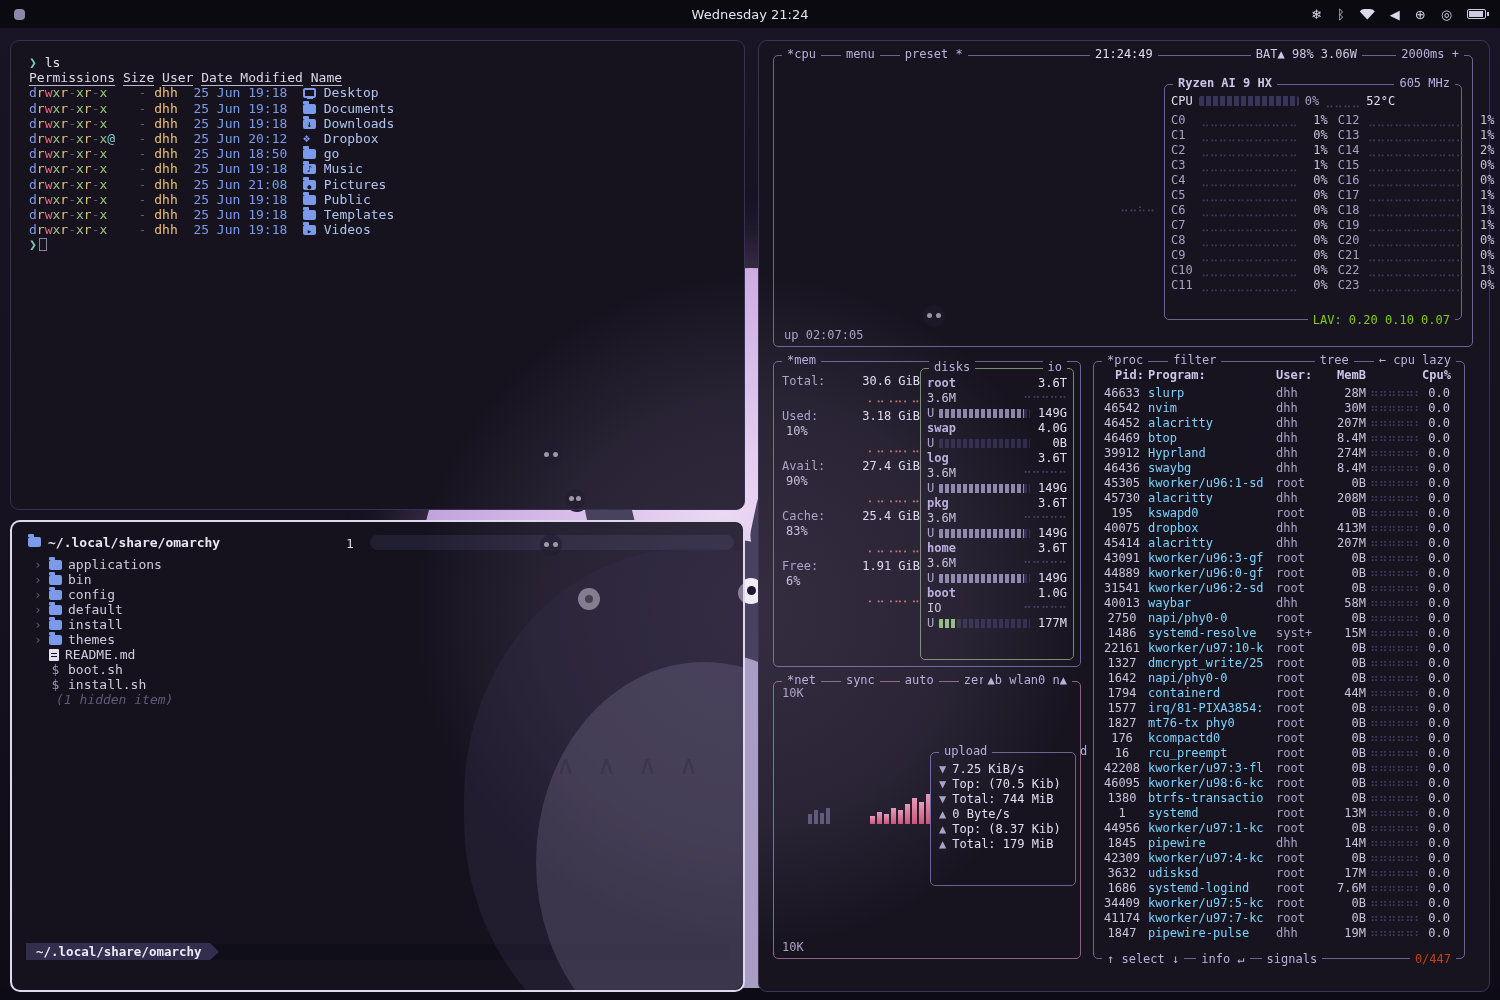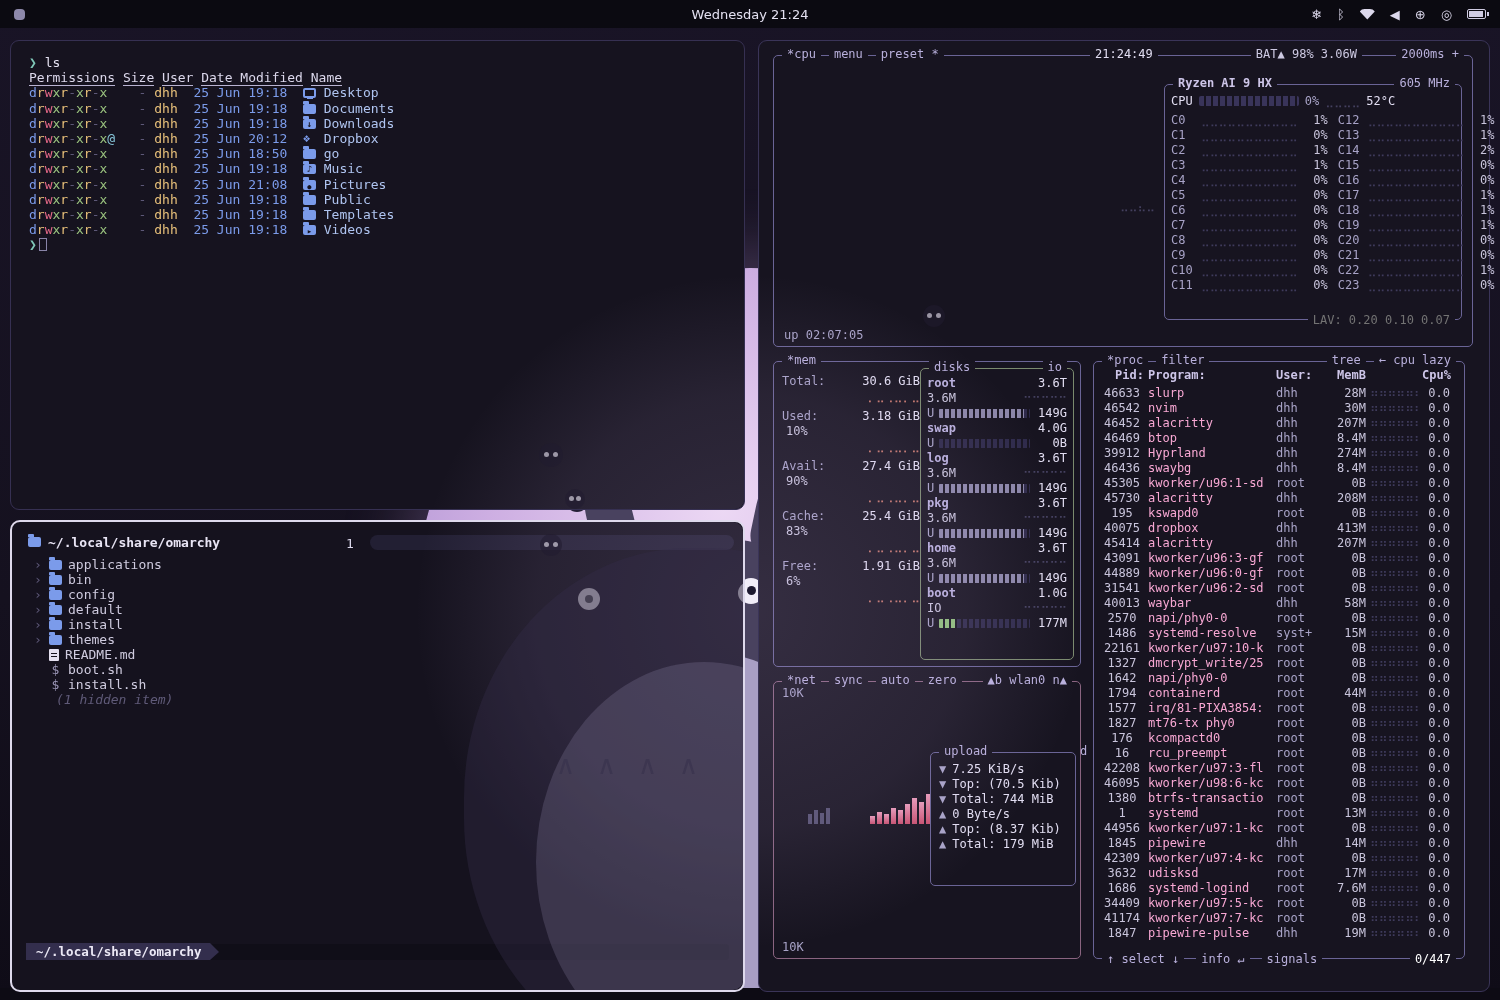--- a/index.html
+++ b/index.html
@@ -92,34 +92,34 @@
   .fm-statusline{position:absolute;left:14px;right:14px;bottom:30px;height:16px;background:#100e18;border-radius:3px}
   .fm-badge{position:absolute;left:14px;bottom:30px;height:17px;line-height:17px;background:#332e4d;color:#ece9f6;
             font-weight:bold;font-size:12.5px;padding:0 8px 0 10px;z-index:2}
   .fm-badge::after{content:"";position:absolute;right:-9px;top:0;border-top:9px solid transparent;border-bottom:8px solid transparent;border-left:9px solid #332e4d}
 
   
   .btop{left:758px;top:40px;width:732px;height:952px;background:#171420;border:1px solid #3a3458}
   .btop,.btop *{font-size:12px;line-height:15px}
   .bbox{position:absolute;border:1px solid #6a6496;border-radius:5px}
   .tab{position:absolute;top:-9px;background:#171420;padding:0 5px;color:#b9b0dc;white-space:nowrap}
-  .tabs{position:absolute;top:-9px;display:flex;gap:8px}
+  .tabs{position:absolute;top:-9px;display:flex;gap:20px}
   .tabs .tab{position:static}
   .txt-dim{color:#44405f}.txt-lav{color:#a8a3c7}.txt-w{color:#e2def2}
 
   .box-cpu{left:14px;top:14px;width:700px;height:292px}
   .cpu-clock{left:316px;color:#e2def2}
   .cpu-bat{right:110px;color:#cdc9e2}
   .cpu-intv{right:8px}
   .mini-graph{position:absolute;left:346px;top:142px;color:#44405f}
   .uptime{position:absolute;left:10px;bottom:3px;color:#a8a3c7}
   .cpu-panel{position:absolute;right:10px;top:28px;width:298px;height:236px;border:1px solid #6a6496;border-radius:5px;padding:8px 6px 0 6px}
   .cpu-panel .model{left:8px;color:#cdc5e8;font-weight:bold}
   .cpu-panel .freq{right:6px}
-  .cpu-panel .lav{top:auto;bottom:-9px;right:6px;color:#737373}
+  .cpu-panel .lav{top:auto;bottom:-9px;right:6px;color:#84cc16}
   .cpurow{display:flex;align-items:center;gap:6px;height:16px;margin-bottom:4px}
   .cpurow .lbl{color:#e2def2;font-weight:normal}
   .meter{width:100px;height:10px;border-radius:2px;background:repeating-linear-gradient(90deg,#39345a 0 5px,transparent 5px 7px)}
   .coregrid{display:grid;grid-template-columns:1fr 1fr;column-gap:10px}
   .core{display:flex;align-items:center;height:15px}
   .core-l{width:30px;color:#a8a3c7}
   .core-g{flex:1;overflow:hidden;color:#3f3b5c}
   .core-p{width:30px;text-align:right;color:#c9c5dc}
 
   .box-mem{left:14px;top:320px;width:308px;height:306px}
@@ -154,28 +154,28 @@
   .net-frag{position:absolute;left:306px;top:62px;color:#b9b0dc}
 
   .box-proc{left:334px;top:320px;width:372px;height:598px}
   .proc-head{display:grid;grid-template-columns:44px 124px 42px 44px 48px 28px;column-gap:4px;padding:6px 6px 2px 6px;color:#cdc5e8;font-weight:bold}
   .proc-head span:nth-child(1){text-align:right}
   .proc-head span:nth-child(4){text-align:right}
   .proc-head span:nth-child(6){text-align:right}
   .proc-rows{position:absolute;left:0;right:0;top:24px;bottom:6px;overflow:hidden}
   .prow{display:grid;grid-template-columns:44px 124px 42px 44px 48px 28px;column-gap:4px;padding:0 6px;height:15px}
   .ppid{text-align:center;color:#c9c5dc}
-  .pprog{color:#f9a8d4;overflow:hidden;white-space:nowrap}
+  .pprog{color:#7dd3fc;overflow:hidden;white-space:nowrap}
   .puser{color:#a8a3c7;overflow:hidden}
   .pmem{text-align:right;color:#c9c5dc}
   .pgraph{color:#3f3b5c;overflow:hidden}
   .pcpu{text-align:right;color:#c9c5dc}
   .proc-foot{position:absolute;bottom:-9px;left:8px;display:flex;gap:12px}
   .proc-foot .tab{position:static}
-  .proc-count{top:auto;bottom:-9px;right:8px;color:#ffffff}
+  .proc-count{top:auto;bottom:-9px;right:8px;color:#c2410c}
 </style>
 </head>
 <body>
 
 <div class="wallpaper">
   <div class="moon"></div>
   <div class="ear e1"></div>
   <div class="ear e2"></div>
   <div class="totoro-body"></div>
   <div class="belly"></div>
@@ -793,21 +793,21 @@
         </div>
         <div class="prow">
           <span class="ppid">40013</span>
           <span class="pprog">waybar</span>
           <span class="puser">dhh</span>
           <span class="pmem">58M</span>
           <span class="pgraph">⠶⠶⠶⠶⠶⠶⠶</span>
           <span class="pcpu">0.0</span>
         </div>
         <div class="prow">
-          <span class="ppid">2570</span>
+          <span class="ppid">2750</span>
           <span class="pprog">napi/phy0-0</span>
           <span class="puser">root</span>
           <span class="pmem">0B</span>
           <span class="pgraph">⠶⠶⠶⠶⠶⠶⠶</span>
           <span class="pcpu">0.0</span>
         </div>
         <div class="prow">
           <span class="ppid">1486</span>
           <span class="pprog">systemd-resolve</span>
           <span class="puser">syst+</span>

